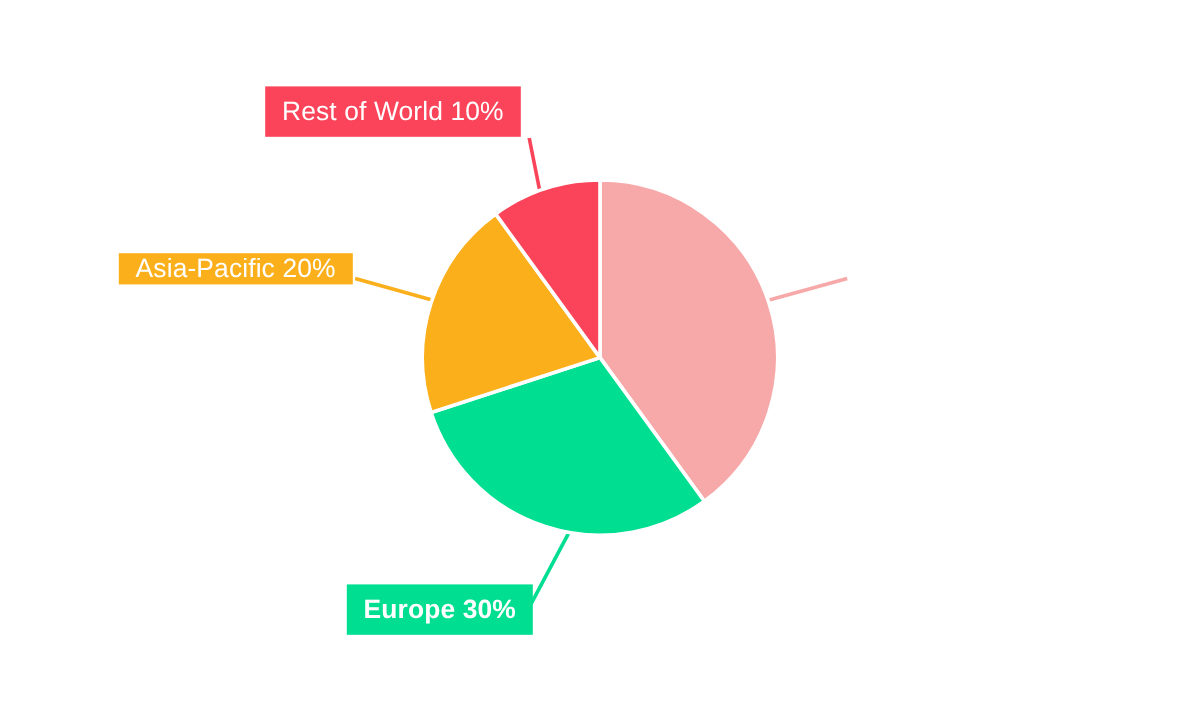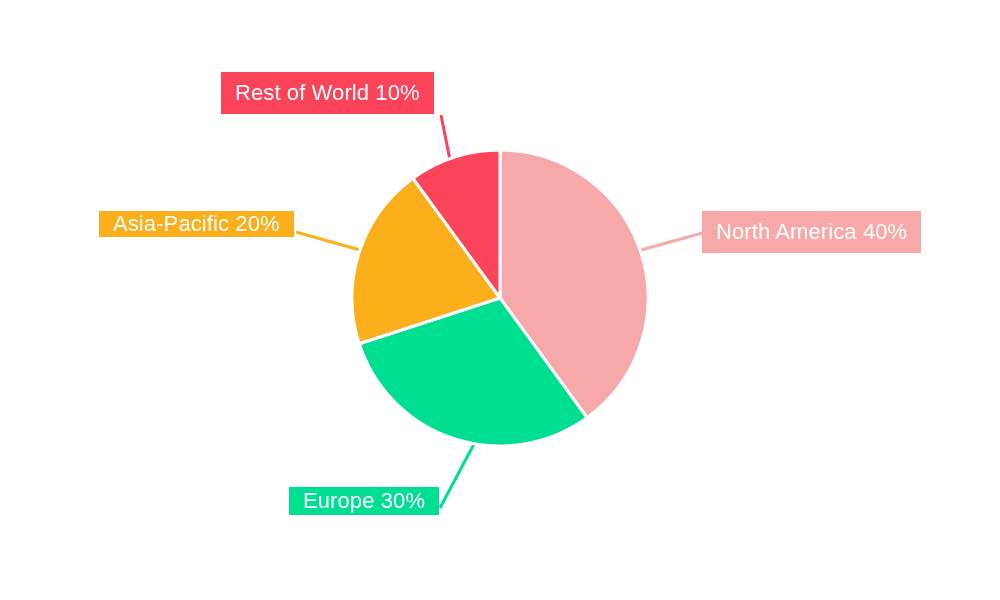--- a/index.html
+++ b/index.html
@@ -67,25 +67,22 @@
     </g>
 
     <g id="slice-group">
       <path id="slice-0" class="slice-path" d="M 500 298 L 500.00 150.00 A 148 148 0 0 1 586.99 417.73 Z" fill="#F7A8A8"></path>
       <path id="slice-1" class="slice-path" d="M 500 298 L 586.99 417.73 A 148 148 0 0 1 359.24 343.73 Z" fill="#00DE92"></path>
       <path id="slice-2" class="slice-path" d="M 500 298 L 359.24 343.73 A 148 148 0 0 1 413.01 178.27 Z" fill="#FBAF1B"></path>
       <path id="slice-3" class="slice-path" d="M 500 298 L 413.01 178.27 A 148 148 0 0 1 500.00 150.00 Z" fill="#FB4459"></path>
     </g>
   </svg>
 
-  <div id="callout-0" class="callout-box" style="left: 702px; top: 211px; height: 42px; background: rgb(247, 168, 168);">
-    <span class="callout-text">North America 40%</span>
-  </div>
 
-  <div id="callout-1" class="callout-box" style="left: 289px; top: 487px; height: 28px; background: rgb(0, 222, 146);">
+  <div id="callout-1" class="callout-box" style="left: 289px; top: 487px; height: 42px; background: rgb(0, 222, 146); font-weight: bold;">
     <span class="callout-text">Europe 30%</span>
   </div>
 
   <div id="callout-2" class="callout-box" style="left: 99px; top: 211px; height: 26px; background: rgb(251, 175, 27);">
     <span class="callout-text">Asia-Pacific 20%</span>
   </div>
 
   <div id="callout-3" class="callout-box" style="left: 221px; top: 72px; height: 42px; background: rgb(251, 68, 89);">
     <span class="callout-text">Rest of World 10%</span>
   </div>

